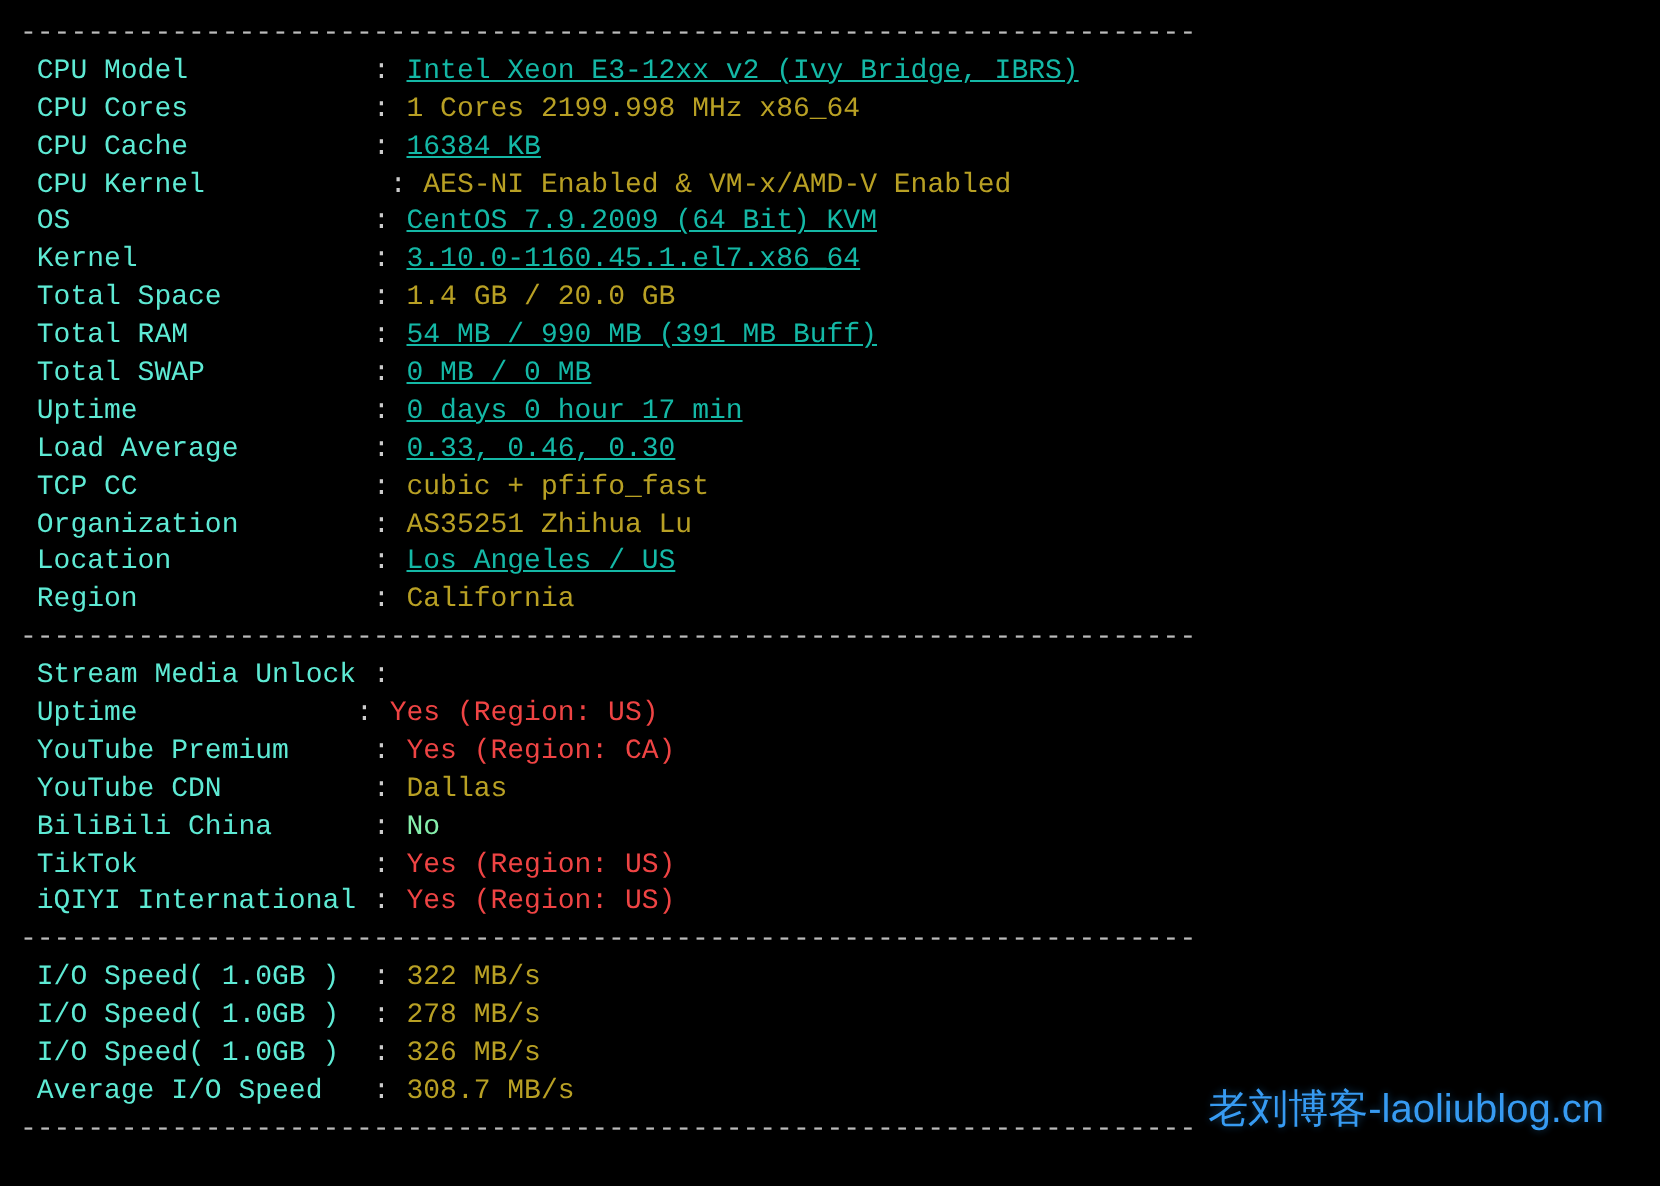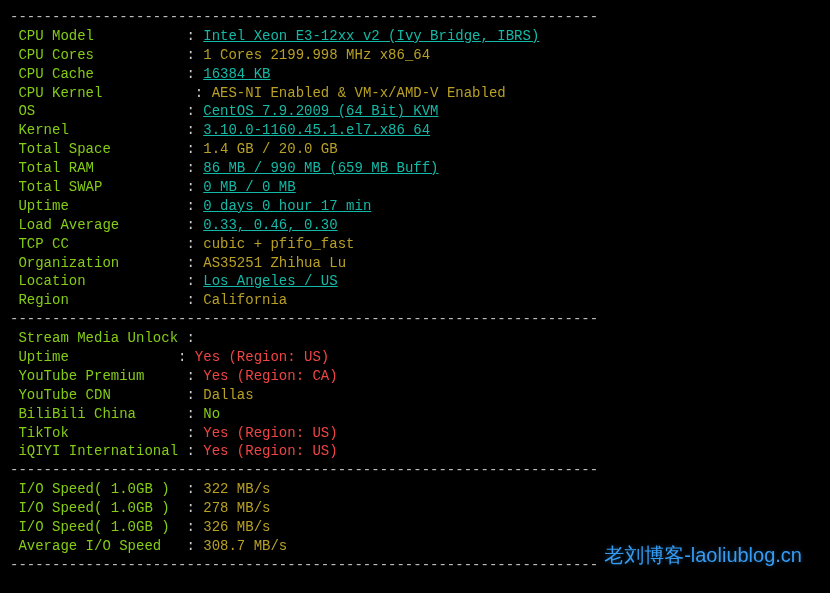--- a/index.html
+++ b/index.html
@@ -13,26 +13,26 @@
     width: 830px;
     height: 593px;
     overflow: hidden;
     box-sizing: border-box;
     padding: 8px 10px;
     position: relative;
   }
   .row {
     white-space: pre;
   }
-  .label { color: #84cc16; }
+  .label { color: #5eead4; }
   .colon { color: #cccccc; }
   .cyan  { color: #14b8a6; text-decoration: underline; }
   .olive { color: #b8a024; }
   .lime  { color: #ef4444; }
-  .red   { color: #84cc16; }
+  .red   { color: #86efac; }
   .white { color: #e6e6e6; }
   .dash-line { color: #bbb; white-space: pre; }
   .watermark {
     position: absolute;
     right: 28px;
     bottom: 24px;
     font-family: sans-serif;
     font-size: 20px;
     font-weight: 400;
     color: #3aa4ff;
@@ -47,21 +47,21 @@
 
 <div id="terminal">
     <div class="dash-line">----------------------------------------------------------------------</div>
     <div class="row"><span class="label"> CPU Model           </span><span class="colon">: </span><span class="cyan">Intel Xeon E3-12xx v2 (Ivy Bridge, IBRS)</span></div>
     <div class="row"><span class="label"> CPU Cores           </span><span class="colon">: </span><span class="olive">1 Cores 2199.998 MHz x86_64</span></div>
     <div class="row"><span class="label"> CPU Cache           </span><span class="colon">: </span><span class="cyan">16384 KB</span></div>
     <div class="row"><span class="label"> CPU Kernel           </span><span class="colon">: </span><span class="olive">AES-NI Enabled &amp; VM-x/AMD-V Enabled</span></div>
     <div class="row"><span class="label"> OS                  </span><span class="colon">: </span><span class="cyan">CentOS 7.9.2009 (64 Bit) KVM</span></div>
     <div class="row"><span class="label"> Kernel              </span><span class="colon">: </span><span class="cyan">3.10.0-1160.45.1.el7.x86_64</span></div>
     <div class="row"><span class="label"> Total Space         </span><span class="colon">: </span><span class="olive">1.4 GB / 20.0 GB</span></div>
-    <div class="row"><span class="label"> Total RAM           </span><span class="colon">: </span><span class="cyan">86 MB / 990 MB (659 MB Buff)</span></div>
+    <div class="row"><span class="label"> Total RAM           </span><span class="colon">: </span><span class="cyan">54 MB / 990 MB (391 MB Buff)</span></div>
     <div class="row"><span class="label"> Total SWAP          </span><span class="colon">: </span><span class="cyan">0 MB / 0 MB</span></div>
     <div class="row"><span class="label"> Uptime              </span><span class="colon">: </span><span class="cyan">0 days 0 hour 17 min</span></div>
     <div class="row"><span class="label"> Load Average        </span><span class="colon">: </span><span class="cyan">0.33, 0.46, 0.30</span></div>
     <div class="row"><span class="label"> TCP CC              </span><span class="colon">: </span><span class="olive">cubic + pfifo_fast</span></div>
     <div class="row"><span class="label"> Organization        </span><span class="colon">: </span><span class="olive">AS35251 Zhihua Lu</span></div>
     <div class="row"><span class="label"> Location            </span><span class="colon">: </span><span class="cyan">Los Angeles / US</span></div>
     <div class="row"><span class="label"> Region              </span><span class="colon">: </span><span class="olive">California</span></div>
     <div class="dash-line">----------------------------------------------------------------------</div>
     <div class="row"><span class="label"> Stream Media Unlock </span><span class="colon">: </span><span class="white"></span></div>
     <div class="row"><span class="label"> Uptime             </span><span class="colon">: </span><span class="lime">Yes (Region: US)</span></div>

